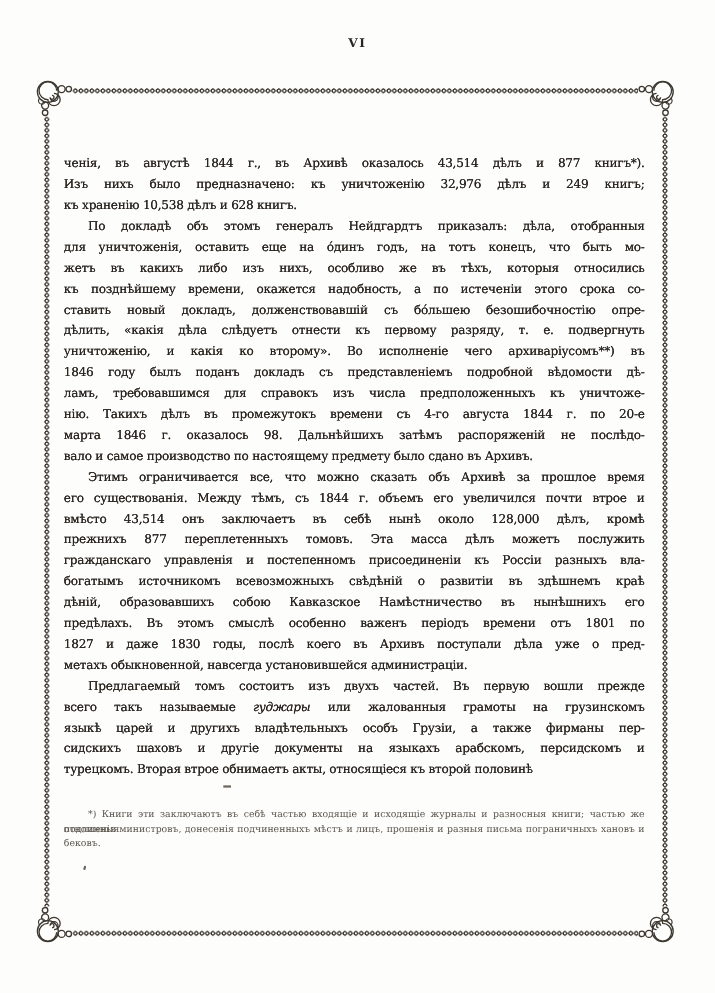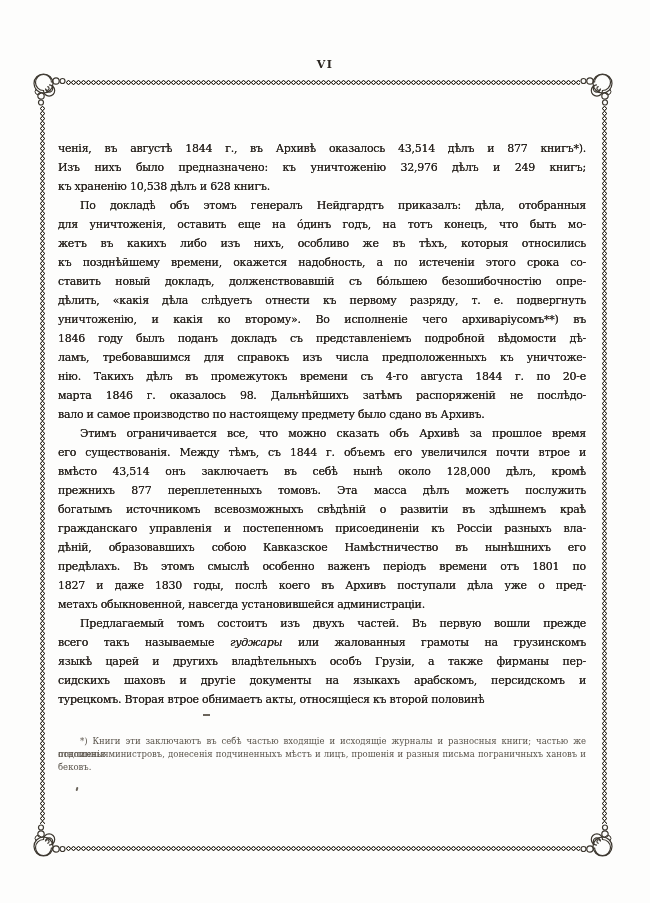--- a/index.html
+++ b/index.html
@@ -13,21 +13,20 @@
   }
 
   .page-number {
     position: absolute;
     top: 33px; left: 0; width: 650px;
     text-align: center;
     font-size: 11px;
     font-weight: bold;
     letter-spacing: 1.5px;
     color: #2a2520;
-    margin-top: 25px;
   }
 
   
   .frame {
     position: absolute;
     left: 42px; top: 82px;
     width: 562px; height: 766px;
   }
   .chain {
     position: absolute;
@@ -155,22 +154,22 @@
       <div class="line">ламъ, требовавшимся для справокъ изъ числа предположенныхъ къ уничтоже-</div>
       <div class="line">нію. Такихъ дѣлъ въ промежутокъ времени съ 4-го августа 1844 г. по 20-е</div>
       <div class="line">марта 1846 г. оказалось 98. Дальнѣйшихъ затѣмъ распоряженій не послѣдо-</div>
       <div class="line last">вало и самое производство по настоящему предмету было сдано въ Архивъ.</div>
     </div>
     <div>
       <div class="line indent">Этимъ ограничивается все, что можно сказать объ Архивѣ за прошлое время</div>
       <div class="line">его существованія. Между тѣмъ, съ 1844 г. объемъ его увеличился почти втрое и</div>
       <div class="line">вмѣсто 43,514 онъ заключаетъ въ себѣ нынѣ около 128,000 дѣлъ, кромѣ</div>
       <div class="line">прежнихъ 877 переплетенныхъ томовъ. Эта масса дѣлъ можетъ послужить</div>
+      <div class="line">гражданскаго управленія и постепенномъ присоединеніи къ Россіи разныхъ вла-</div>
       <div class="line">богатымъ источникомъ всевозможныхъ свѣдѣній о развитіи въ здѣшнемъ краѣ</div>
-      <div class="line">гражданскаго управленія и постепенномъ присоединеніи къ Россіи разныхъ вла-</div>
       <div class="line">дѣній, образовавшихъ собою Кавказское Намѣстничество въ нынѣшнихъ его</div>
       <div class="line">предѣлахъ. Въ этомъ смыслѣ особенно важенъ періодъ времени отъ 1801 по</div>
       <div class="line">1827 и даже 1830 годы, послѣ коего въ Архивъ поступали дѣла уже о пред-</div>
       <div class="line last">метахъ обыкновенной, навсегда установившейся администраціи.</div>
     </div>
     <div>
       <div class="line indent">Предлагаемый томъ состоитъ изъ двухъ частей. Въ первую вошли прежде</div>
       <div class="line">всего такъ называемые <i>гуджары</i> или жалованныя грамоты на грузинскомъ</div>
       <div class="line">языкѣ царей и другихъ владѣтельныхъ особъ Грузіи, а также фирманы пер-</div>
       <div class="line">сидскихъ шаховъ и другіе документы на языкахъ арабскомъ, персидскомъ и</div>

